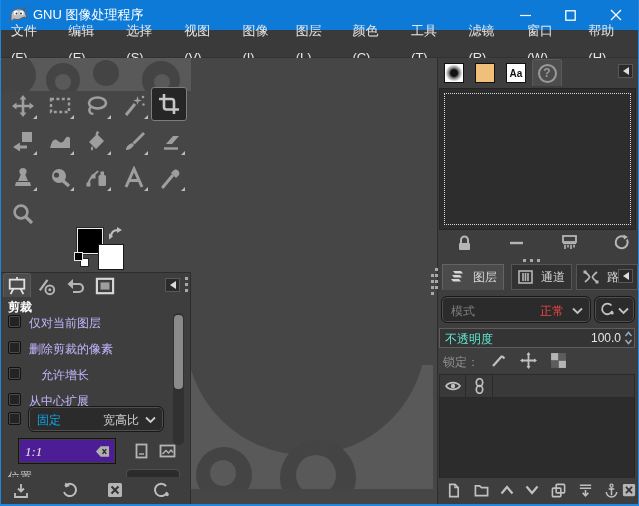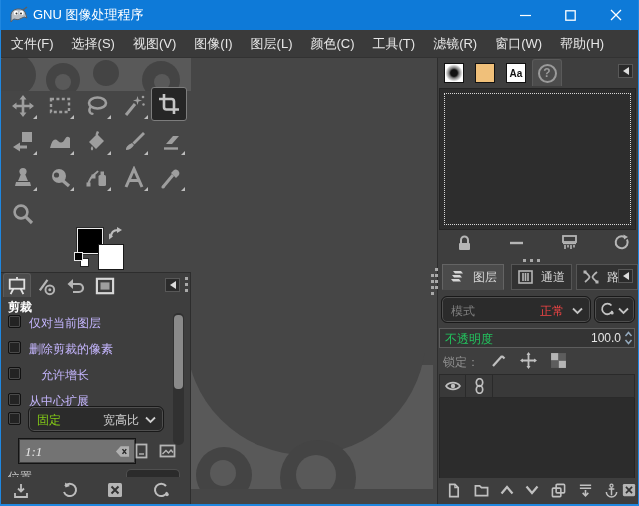--- a/index.html
+++ b/index.html
@@ -69,20 +69,21 @@
     </span>
     <span class="winbtn">
       <svg width="12" height="12" viewBox="0 0 12 12">
           <path d="M1 1 L11 11 M11 1 L1 11" stroke="#ffffff" stroke-width="1.3"></path>
         </svg>
     </span>
   </div>
 
   <div class="menubar">
     <span class="mi">文件(F)</span>
+    <span class="mi">编辑(E)</span>
     <span class="mi">选择(S)</span>
     <span class="mi">视图(V)</span>
     <span class="mi">图像(I)</span>
     <span class="mi">图层(L)</span>
     <span class="mi">颜色(C)</span>
     <span class="mi">工具(T)</span>
     <span class="mi">滤镜(R)</span>
     <span class="mi">窗口(W)</span>
     <span class="mi">帮助(H)</span>
   </div>
@@ -293,30 +294,30 @@
       <div class="optlabel" style="left:28px;top:42px;">仅对当前图层</div>
       <div class="cb dots" style="left:7px;top:68px;"></div>
       <div class="optlabel" style="left:28px;top:68px;">删除剪裁的像素</div>
       <div class="cb dots" style="left:7px;top:94px;"></div>
       <div class="optlabel" style="left:40px;top:94px;">允许增长</div>
       <div class="cb dots" style="left:7px;top:120px;"></div>
       <div class="optlabel" style="left:28px;top:120px;">从中心扩展</div>
 
       <div class="cb dots" style="left:7px;top:139px;"></div>
       <div class="pill dots" style="left:27px;top:133px;width:136px;height:26px;">
-        <span class="abs" style="left:8px;top:5px;color:#84cc16;font-size:12px;">固定</span>
+        <span class="abs" style="left:8px;top:5px;color:#0ea5e9;font-size:12px;">固定</span>
         <span class="abs" style="right:24px;top:5px;color:#cfcfcf;font-size:12px;">宽高比</span>
         <span class="abs" style="right:7px;top:9px;">
             <svg width="11" height="8" viewBox="0 0 11 8">
               <path d="M1 1.5 L5.5 6 L10 1.5" fill="none" stroke="#cfcfcf" stroke-width="1.8"></path>
             </svg>
           </span>
       </div>
 
-      <div class="abs dots" style="left:17px;top:165px;width:118px;height:26px;background:#737373;border:1px solid #141414;box-shadow:inset 0 0 0 1px #3e3e3e;">
+      <div class="abs dots" style="left:17px;top:165px;width:98px;height:26px;background:#4c1d95;border:1px solid #141414;box-shadow:inset 0 0 0 1px #3e3e3e;">
         <span class="abs" style="left:6px;top:5px;color:#e8e8e8;font-size:13px;font-style:italic;font-family:'Liberation Serif','DejaVu Serif',serif;">1:1</span>
         <span class="abs" style="right:5px;top:6px;">
           <svg width="15" height="13" viewBox="0 0 16 13">
               <path d="M15 1 H6 L1 6.5 L6 12 H15 Z" fill="#b0b0b0"></path>
               <path d="M8 4 L12 9 M12 4 L8 9" stroke="#2b2b2b" stroke-width="1.6"></path>
             </svg>
         </span>
       </div>
       <div class="abs" style="left:131px;top:168px;width:18px;height:20px;display:flex;align-items:center;justify-content:center;">
         <svg width="13" height="16" viewBox="0 0 13 16">
@@ -472,21 +473,21 @@
             </svg>
           </span>
         <span class="abs" style="right:5px;top:10px;">
             <svg width="11" height="8" viewBox="0 0 11 8">
               <path d="M1 1.5 L5.5 6 L10 1.5" fill="none" stroke="#c3c3c3" stroke-width="1.8"></path>
             </svg>
           </span>
       </div>
 
       <div class="abs" style="left:1px;top:270px;width:196px;height:20px;background:#343434;border:1px solid #5d5d5d;">
-        <span class="abs" style="left:5px;top:2px;color:#22c55e;font-size:12px;">不透明度</span>
+        <span class="abs" style="left:5px;top:2px;color:#5eead4;font-size:12px;">不透明度</span>
         <span class="abs" style="right:13px;top:2px;color:#e6e6e6;font-size:12px;">100.0</span>
         <span class="abs" style="right:1px;top:1px;">
           <svg width="9" height="16" viewBox="0 0 9 16">
               <path d="M1.5 6 L4.5 2.5 L7.5 6" fill="none" stroke="#93a9bd" stroke-width="1.5"></path>
               <path d="M1.5 10 L4.5 13.5 L7.5 10" fill="none" stroke="#93a9bd" stroke-width="1.5"></path>
             </svg>
         </span>
       </div>
 
       <span class="abs" style="left:5px;top:296px;color:#8f8f8f;font-size:12px;">锁定：</span>

